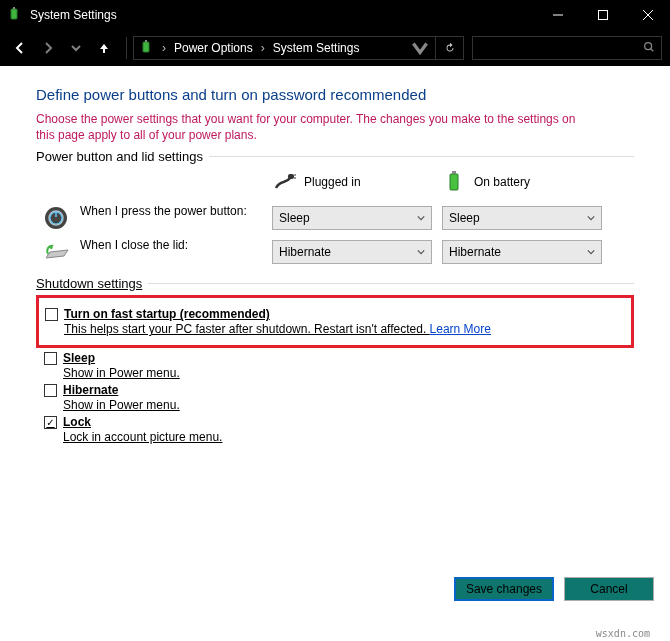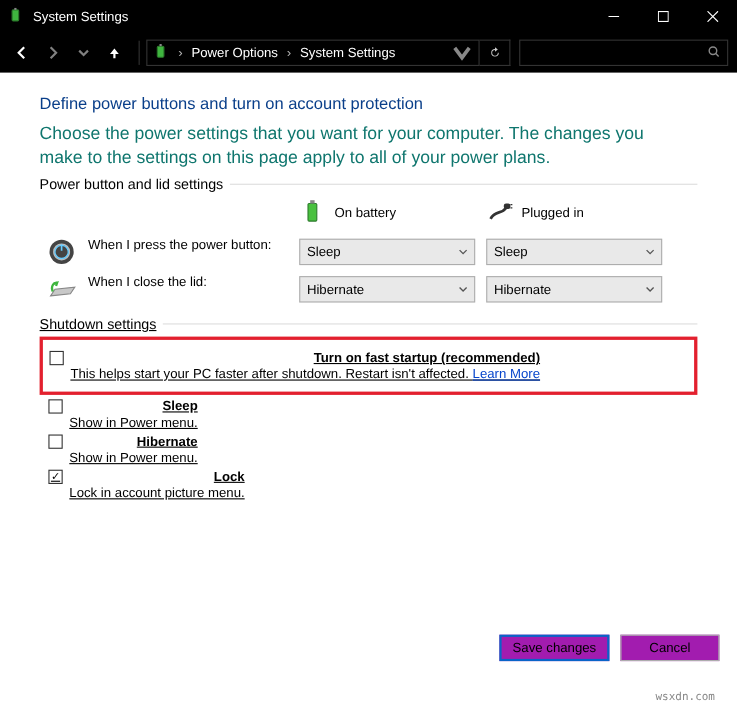--- a/index.html
+++ b/index.html
@@ -20,47 +20,47 @@
   .addrbar { flex: 1; height: 24px; background: #000; border: 1px solid #333; display: flex; align-items: center; padding: 0 4px; font-size: 12px; color: #fff; }
   .addrbar .cp-icon { width: 16px; height: 16px; margin-right: 6px; }
   .addrbar .crumb { padding: 0 6px; }
   .addrbar .sep { opacity: .7; padding: 0 2px; }
   .addrbar .dd { width: 22px; display: flex; justify-content: center; margin-left: auto; }
   .refresh { width: 28px; height: 24px; border: 1px solid #333; border-left: none; display: flex; align-items: center; justify-content: center; }
   .searchbox { width: 190px; height: 24px; border: 1px solid #333; margin-left: 8px; display: flex; align-items: center; justify-content: flex-end; padding-right: 6px; }
 
   .content { padding: 20px 36px 10px 36px; position: relative; height: 541px; }
   .heading { color: #0a3f8a; font-size: 15px; margin-bottom: 8px; }
-  .subtext { font-size: 16px; color: #0f766e; line-height: 1.35; margin-bottom: 4px; max-width: 560px;}
+  .subtext { font-size: 12px; color: #be185d; line-height: 1.35; margin-bottom: 4px; max-width: 560px;}
 
   .section-title { font-size: 13px; color: #000; margin: 6px 0 4px 0; display: flex; align-items: center; }
   .section-title::after { content: ""; flex: 1; height: 1px; background: #ddd; margin-left: 6px; }
 
   .cols { display: flex; align-items: center; margin: 6px 0 10px 0; }
   .cols .spacer { width: 236px; }
   .colhead { width: 170px; display: flex; align-items: center; gap: 8px; font-size: 12px; }
   .batt-icon, .plug-icon { width: 24px; height: 24px; }
 
   .row { display: flex; align-items: center; margin: 6px 0; }
   .row .label { width: 236px; display: flex; align-items: flex-start; gap: 10px; padding-left: 6px; }
   .row .lbicon { width: 28px; height: 28px; }
   .select { width: 160px; height: 24px; border: 1px solid #adadad; background: #e9e9e9; display: flex; align-items: center; justify-content: space-between; padding: 0 6px; font-size: 12px; margin-right: 10px;}
   .select svg { width: 8px; height: 8px; }
 
   .shutdown { margin-top: 10px; text-decoration: underline; }
   .highlight { border: 3px solid #e3202e; padding: 6px 6px 6px 4px; margin: 2px 0; }
   .chk-item { display: flex; align-items: flex-start; gap: 6px; margin: 3px 0 3px 8px; }
   .chkbox { width: 13px; height: 13px; border: 1px solid #333; background: #fff; flex: 0 0 13px; margin-top: 1px; display: flex; align-items: center; justify-content: center; }
   .chkbox.checked::after { content: "✓"; font-size: 10px; line-height: 1; }
-  .chk-body .chk-title { font-weight: 700; font-size: 12px; text-align: right; }
+  .chk-body .chk-title { font-weight: 700; font-size: 12px; }
   .chk-body .chk-desc { font-size: 12px; margin-top: 1px; }
   .link { color: #0645cc; text-decoration: underline; }
 
   .footer { position: absolute; bottom: 6px; right: 16px; display: flex; gap: 10px; }
-  .btn { min-width: 90px; height: 24px; border: 1px solid #adadad; background: #a21caf; font-size: 12px; display: flex; align-items: center; justify-content: center; padding: 0 10px; }
+  .btn { min-width: 90px; height: 24px; border: 1px solid #adadad; background: #0f766e; font-size: 12px; display: flex; align-items: center; justify-content: center; padding: 0 10px; }
   .btn.primary { border: 2px solid #0a64c8; }
 
   .watermark { position: absolute; right: 20px; bottom: 2px; font-size: 10px; color: #888; font-family: monospace; }
 
 </style>
 </head>
 <body>
 
 <div class="titlebar">
   <span class="icon">
@@ -135,48 +135,48 @@
     </div>
   <div class="searchbox">
     <span><svg viewBox="0 0 14 14" width="12" height="12">
           <circle cx="6" cy="6" r="4" fill="none" stroke="#888" stroke-width="1.5"></circle>
           <line x1="9" y1="9" x2="12" y2="12" stroke="#888" stroke-width="1.5"></line>
         </svg></span>
   </div>
 </div>
 
 <div class="content">
-  <div class="heading">Define power buttons and turn on account protection</div>
+  <div class="heading">Define power buttons and turn on password recommended</div>
   <div class="subtext">Choose the power settings that you want for your computer. The changes you make to the settings on this page apply to all of your power plans.</div>
 
   <div class="section-title">
       <span>Power button and lid settings</span>
     </div>
 
   <div class="cols">
     <div class="spacer"></div>
-    <div class="colhead">
-      <span class="batt-icon">
-        <svg viewBox="0 0 24 24">
-            <rect x="8" y="4" width="8" height="16" rx="1" fill="#49c13f" stroke="#2b7a2b"></rect>
-            <rect x="10" y="1" width="4" height="3" fill="#888"></rect>
-          </svg>
-      </span>
-      <span>On battery</span>
-    </div>
     <div class="colhead">
       <span class="plug-icon">
         <svg viewBox="0 0 24 24">
             <path d="M4 18 C8 10 14 14 18 8" fill="none" stroke="#333" stroke-width="2.5"></path>
             <rect x="16" y="4" width="6" height="5" rx="2" fill="#333"></rect>
             <line x1="22" y1="5" x2="24" y2="5" stroke="#333"></line>
             <line x1="22" y1="8" x2="24" y2="8" stroke="#333"></line>
           </svg>
       </span>
       <span>Plugged in</span>
+    </div>
+    <div class="colhead">
+      <span class="batt-icon">
+        <svg viewBox="0 0 24 24">
+            <rect x="8" y="4" width="8" height="16" rx="1" fill="#49c13f" stroke="#2b7a2b"></rect>
+            <rect x="10" y="1" width="4" height="3" fill="#888"></rect>
+          </svg>
+      </span>
+      <span>On battery</span>
     </div>
   </div>
 
   <div class="row">
     <div class="label">
       <span class="lbicon">
         <svg viewBox="0 0 28 28">
             <circle cx="14" cy="14" r="11" fill="#444"></circle>
             <circle cx="14" cy="14" r="7" fill="none" stroke="#bbb" stroke-width="1.5"></circle>
             <path d="M14 8 A6 6 0 1 0 14.01 8" fill="none" stroke="#6cf" stroke-width="1.2"></path>

